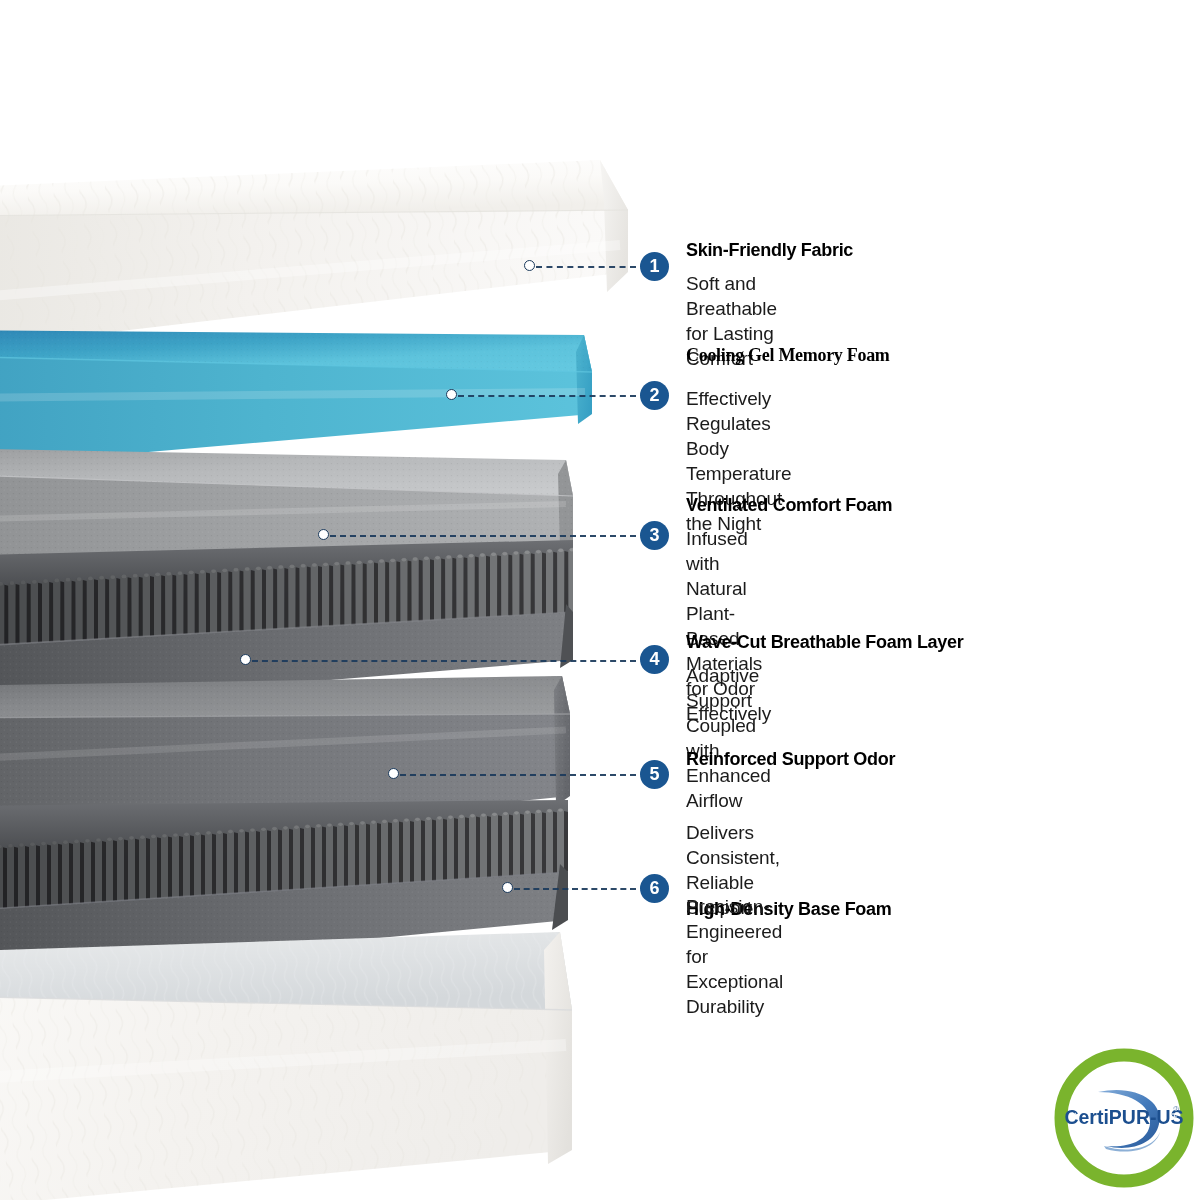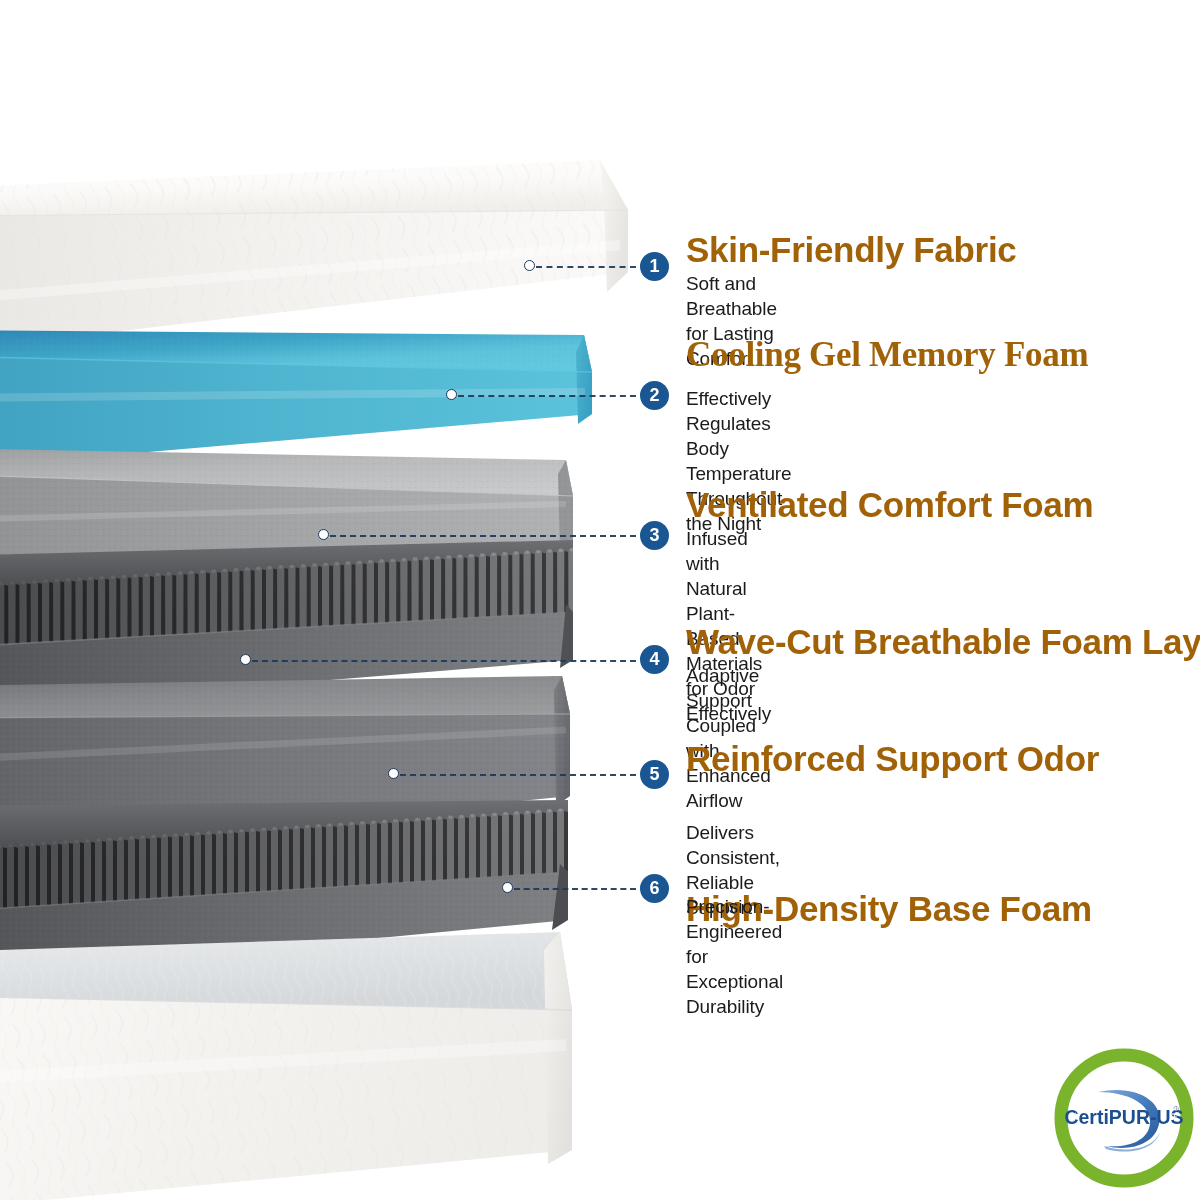--- a/index.html
+++ b/index.html
@@ -44,23 +44,23 @@
     background: #1a5691;
     color: #ffffff;
     font-size: 18px;
     font-weight: bold;
     line-height: 29px;
     text-align: center;
     letter-spacing: 0px;
   }
   .co-title {
     position: absolute;
-    color: #a16207;
+    color: #000000;
     font-weight: bold;
-    font-size: 35px;
+    font-size: 18px;
     line-height: 30px;
     white-space: nowrap;
     letter-spacing: -0.3px;
   }
   .co-sub {
     position: absolute;
     color: #1b1b1b;
     font-size: 19px;
     line-height: 25px;
     white-space: pre-line;

